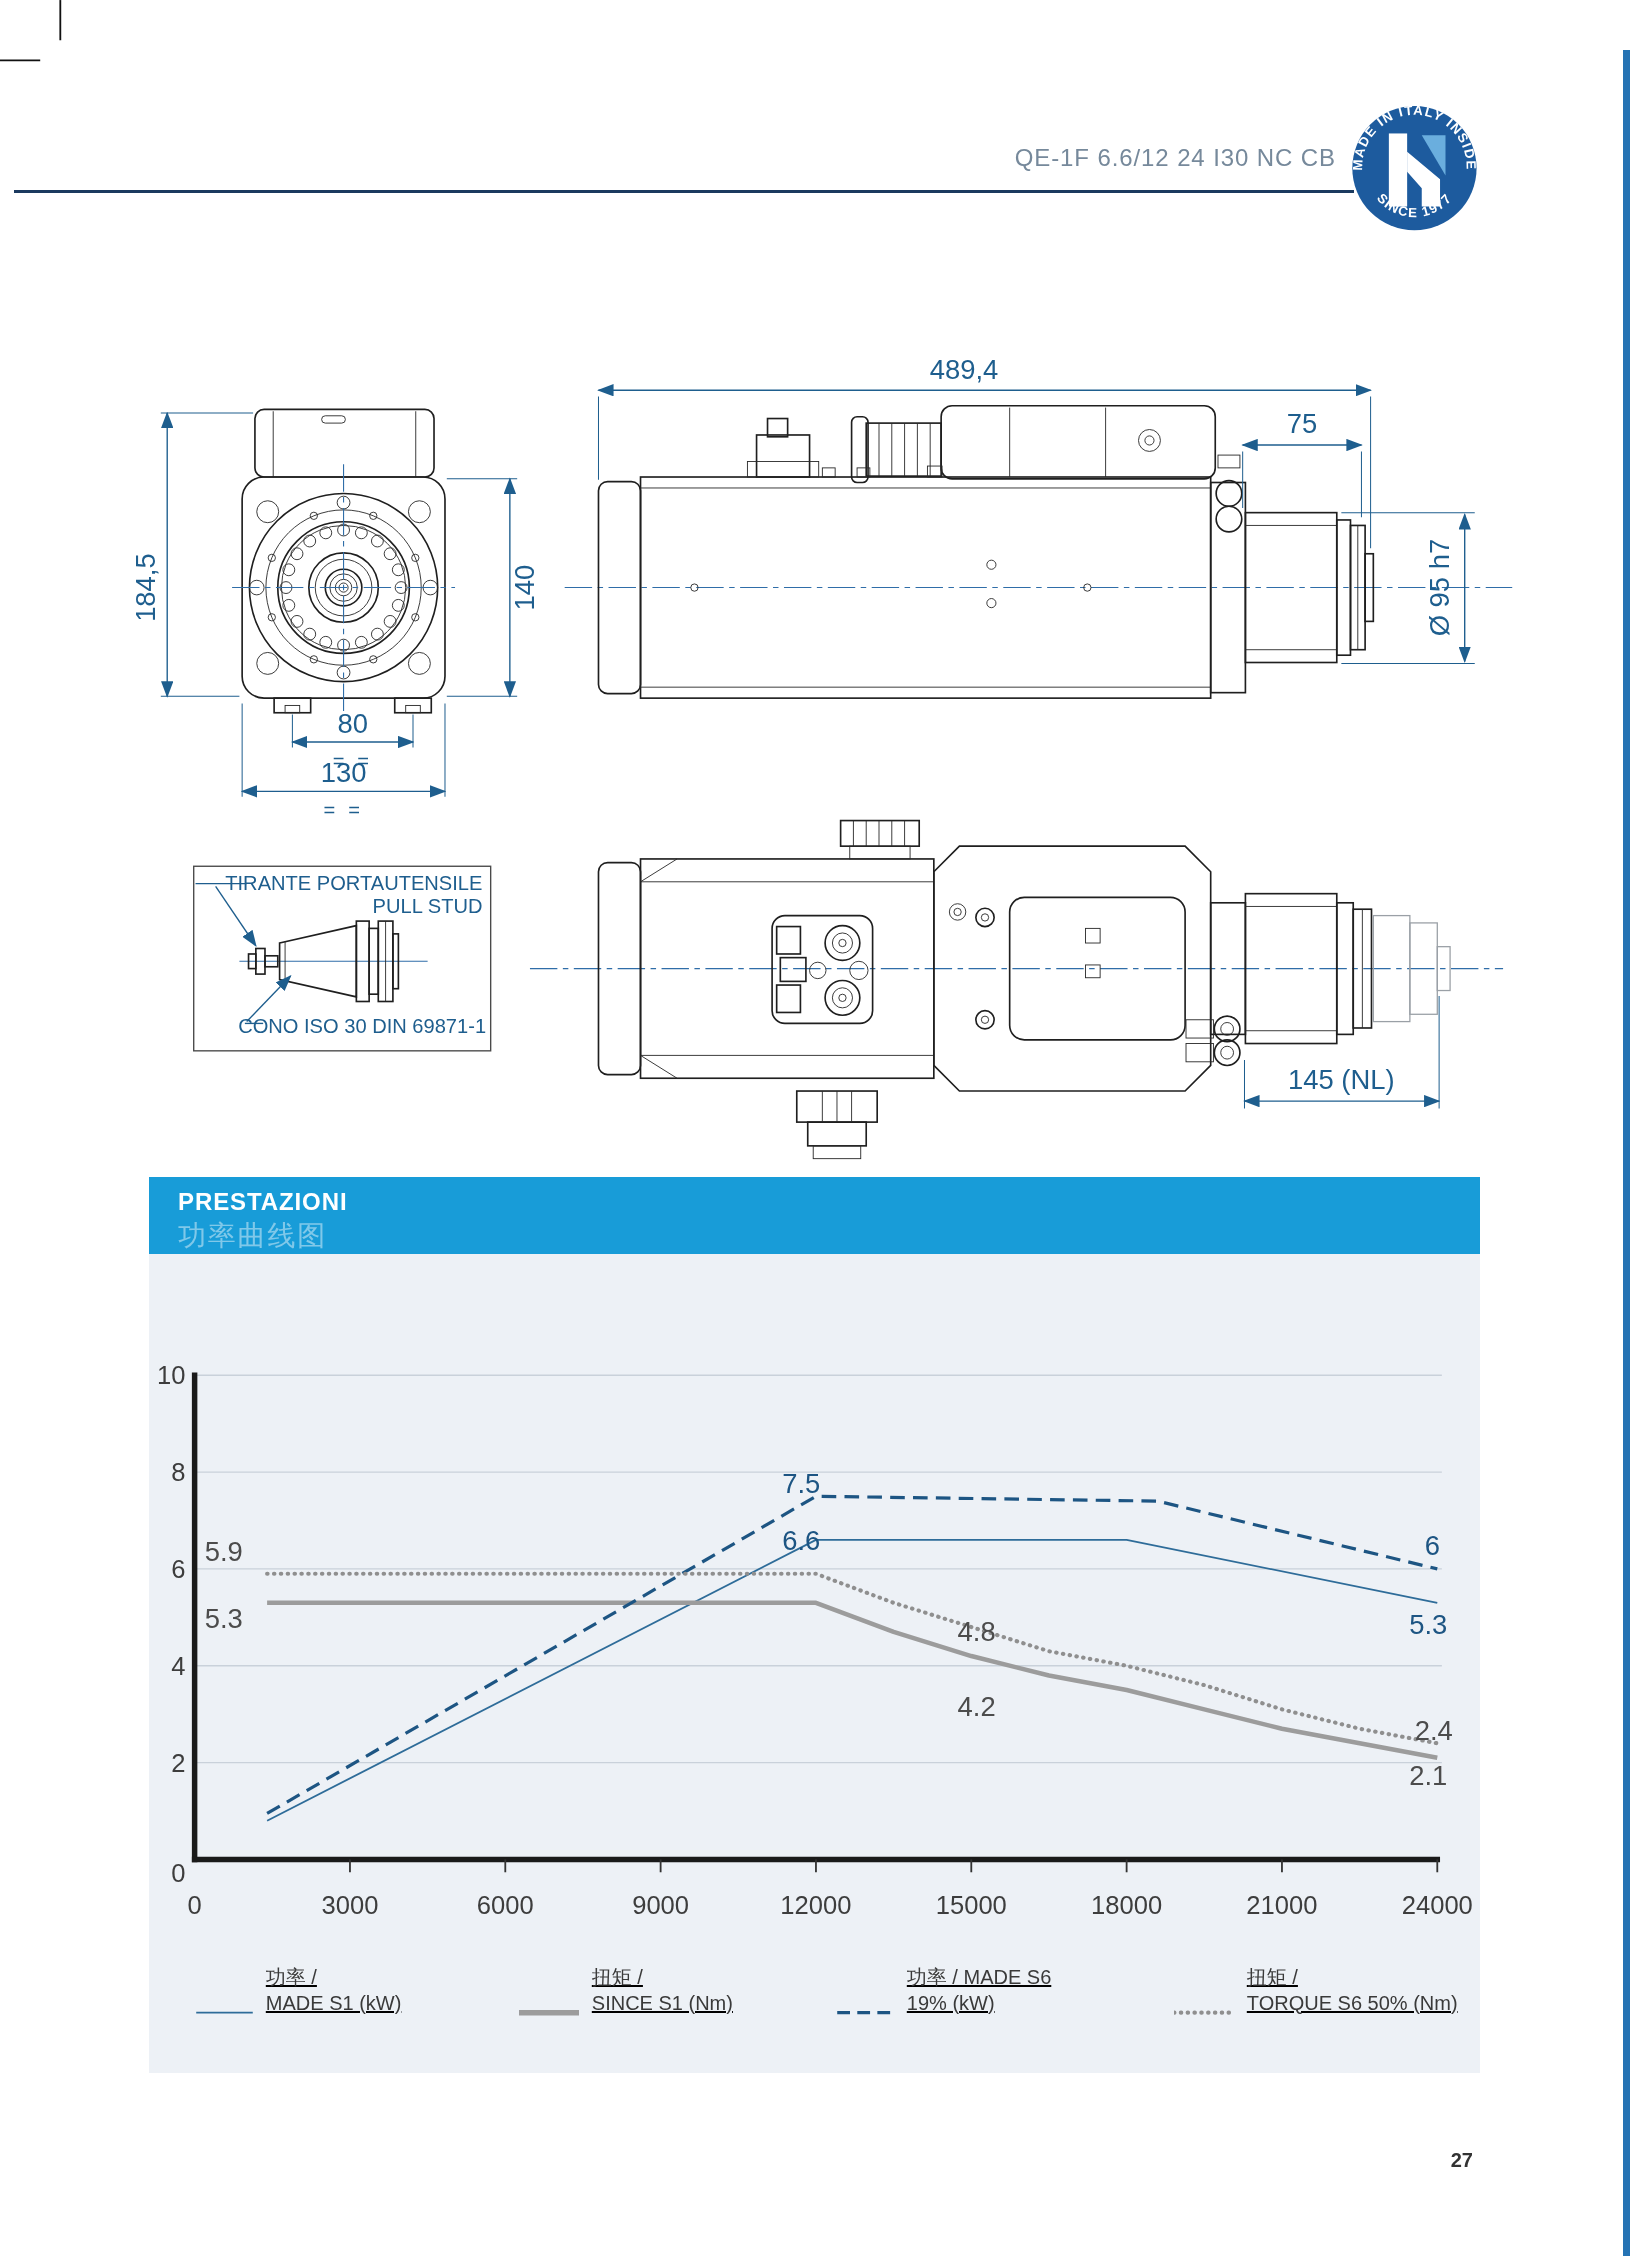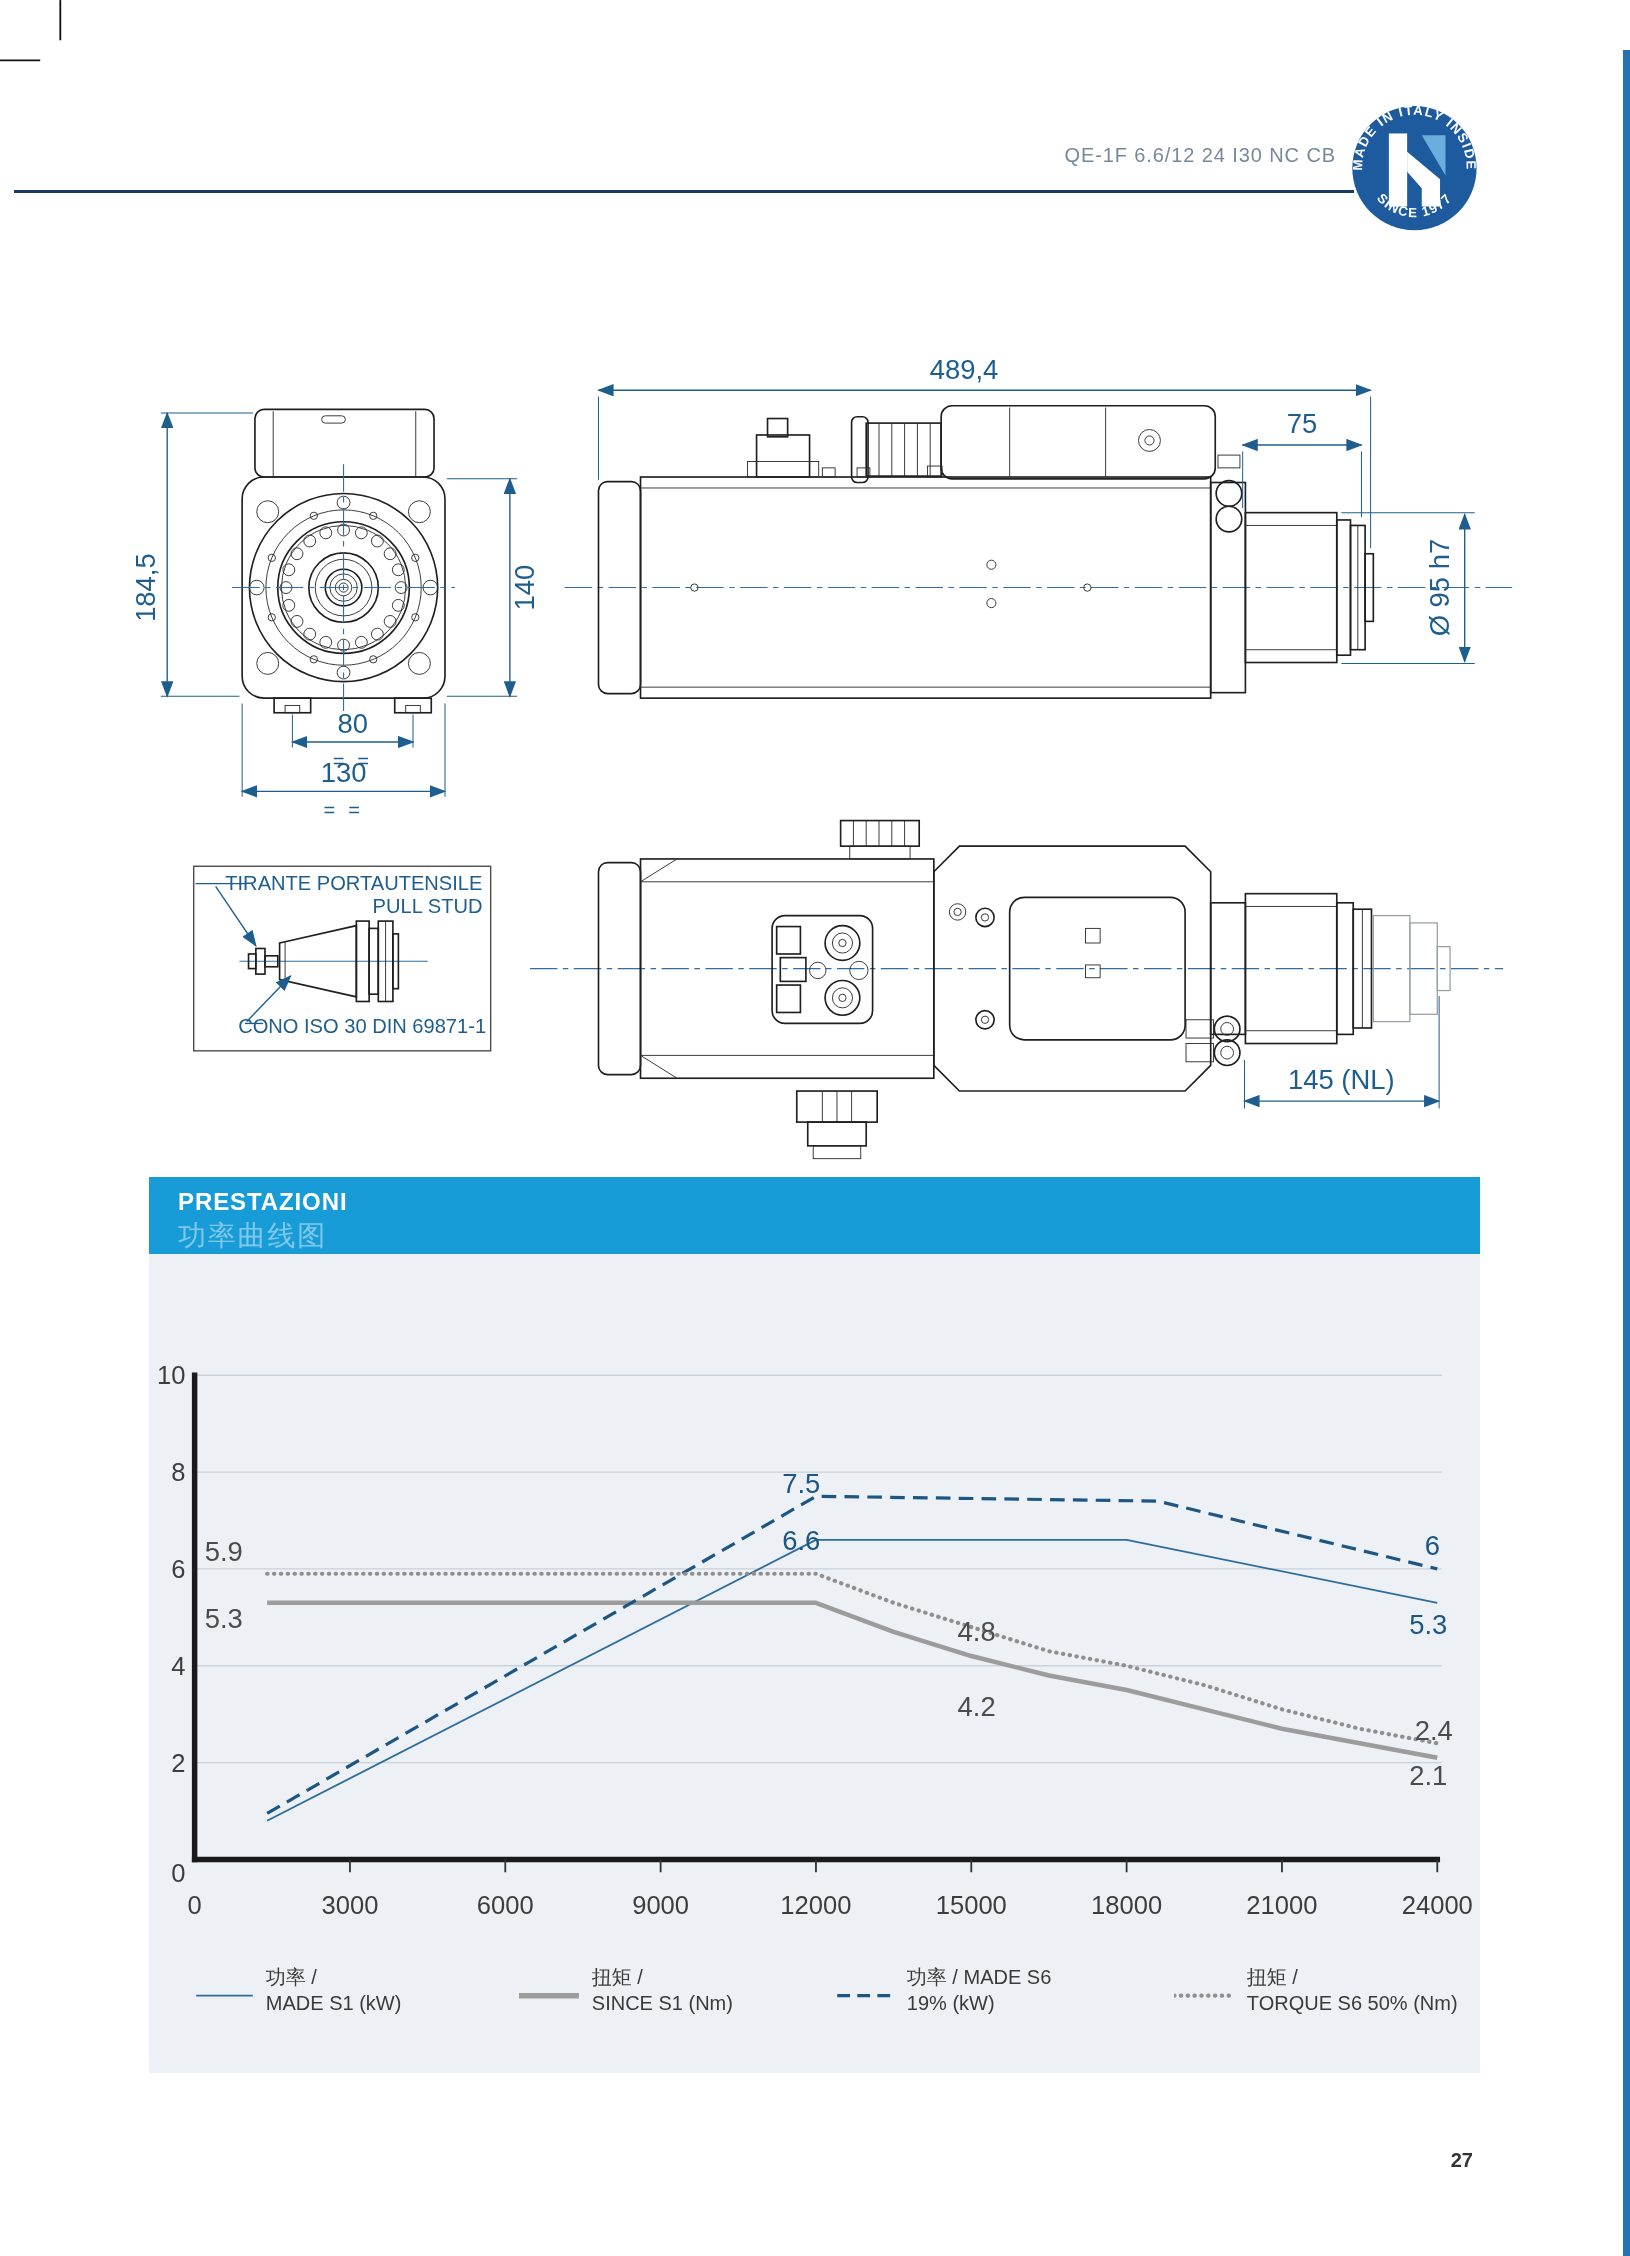--- a/index.html
+++ b/index.html
@@ -1,37 +1,37 @@
 <!DOCTYPE html>
 <html style="font-size:14.6px"><head>
 <meta charset="utf-8">
 <style>
   html,body{margin:0;padding:0;background:#e8e8e8;}
   #page{position:relative;width:1631px;height:2257px;background:#ffffff;overflow:hidden;
         font-family:"Liberation Sans", sans-serif;}
   .abs{position:absolute;}
   
-  #product-code{position:absolute;top:144px;right:295px;font-size:20px;letter-spacing:0.9px;color:#76899b;}
+  #product-code{position:absolute;top:144px;right:295px;font-size:24px;letter-spacing:0.9px;color:#76899b;}
   #header-rule{position:absolute;left:13.7px;top:190px;width:1340px;height:2.7px;background:#1b3a5f;}
   #right-strip{position:absolute;left:1623px;top:50px;width:7.3px;height:2207px;background:#2573b4;}
   
   #perf-bar{position:absolute;left:149px;top:1177px;width:1331px;height:92px;background:#189cd8;}
   #perf-title{position:absolute;left:29px;top:11px;font-size:24px;font-weight:bold;color:#ffffff;letter-spacing:0.9px;}
   #perf-subtitle{position:absolute;left:29px;top:40px;font-size:28px;color:rgba(255,255,255,0.45);letter-spacing:1.8px;}
   #perf-panel{position:absolute;left:149px;top:1254px;width:1331px;height:819px;background:#edf1f6;}
   
   text{font-family:"Liberation Sans", sans-serif;}
   .dim-t{fill:#1e5e8e;font-size:30px;}
   .dim-s{fill:#1e5e8e;font-size:22px;letter-spacing:4px;}
   .ps-t{fill:#1e5e8e;font-size:22px;}
   .tick-t{fill:#3d3d3d;font-size:28px;}
   .ann-t{font-size:30px;}
   .arc-t{fill:#ffffff;font-size:14.5px;font-weight:bold;letter-spacing:1.5px;}
   
-  .legend-item{position:absolute;top:1965px;display:flex;align-items:center;}
+  .legend-item{position:absolute;top:1965px;display:flex;align-items:flex-end;text-decoration:underline;}
   .legend-swatch{margin-top:11px;flex:none;}
   .legend-text{margin-left:12.8px;font-size:20px;line-height:25.6px;color:#3a3a3a;white-space:nowrap;}
   .sw1{stroke:#2e6c99;stroke-width:2;}
   .sw2{stroke:#9c9c9c;stroke-width:6;}
   .sw3{stroke:#1d5583;stroke-width:3.5;stroke-dasharray:14,8;}
   .sw4{stroke:#8f8f8f;stroke-width:4.5;stroke-dasharray:0.5,7;stroke-linecap:round;}
   #page-number{position:absolute;top:2149px;right:158px;font-size:20px;font-weight:bold;color:#333333;}
   
   .dk{stroke:#1f1f1f;stroke-width:1.8;fill:none;}
   .dk-thin{stroke:#2a2a2a;stroke-width:1;fill:none;}

